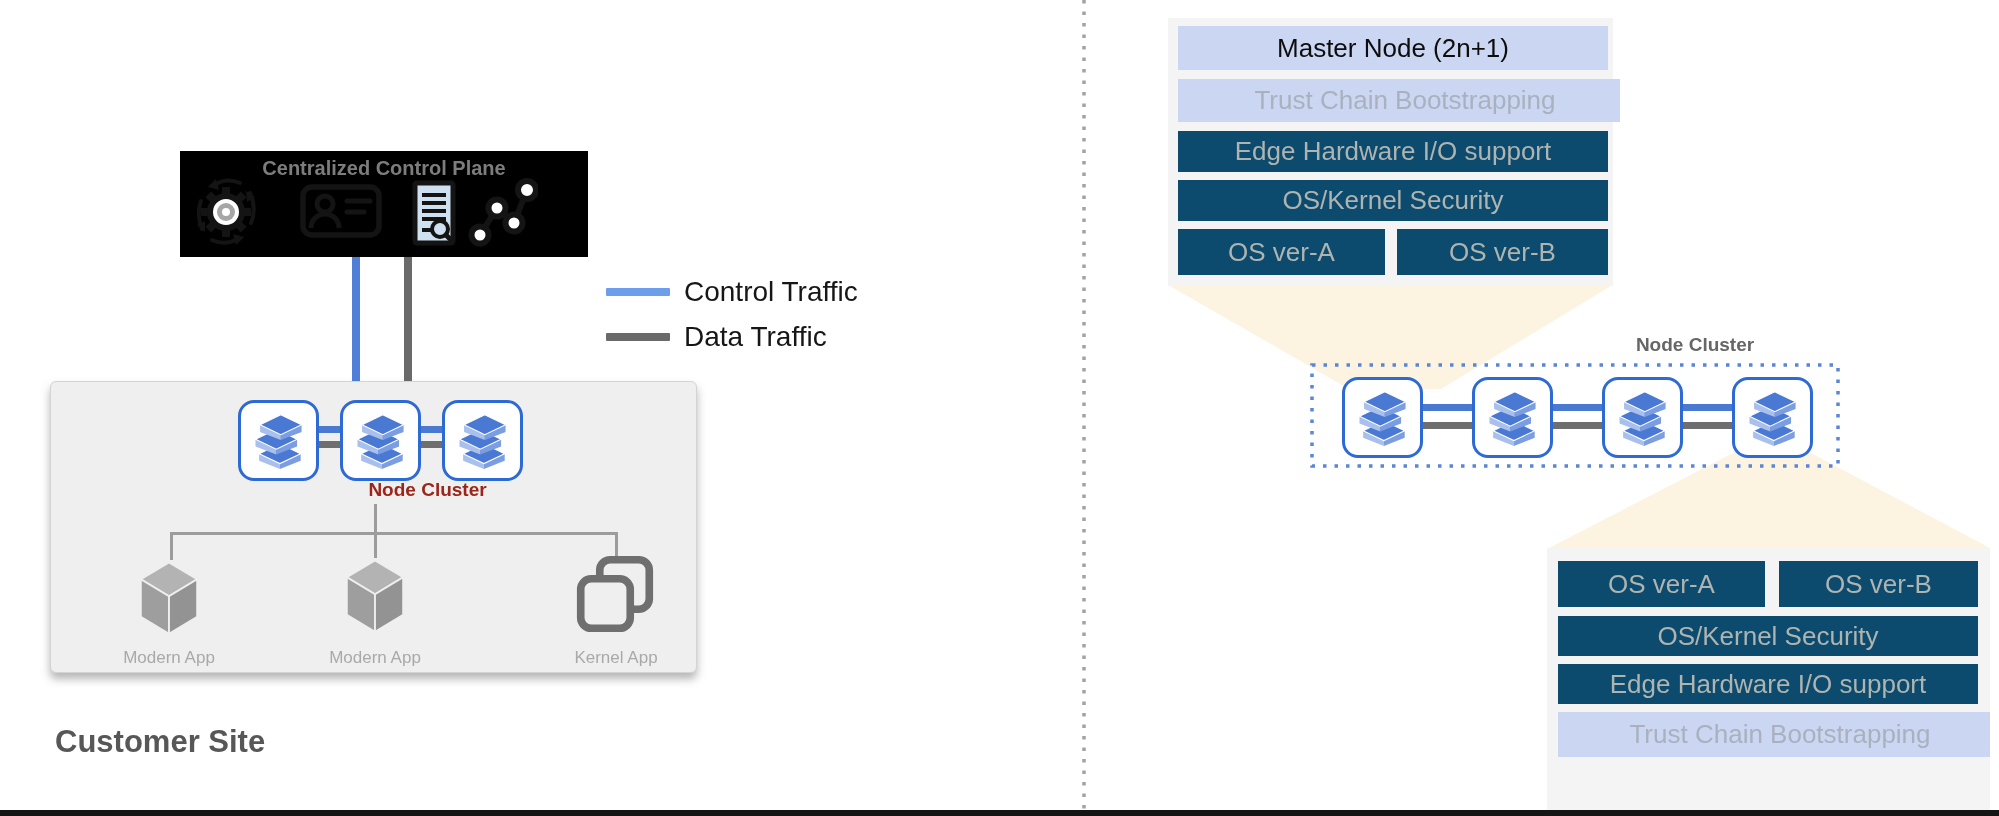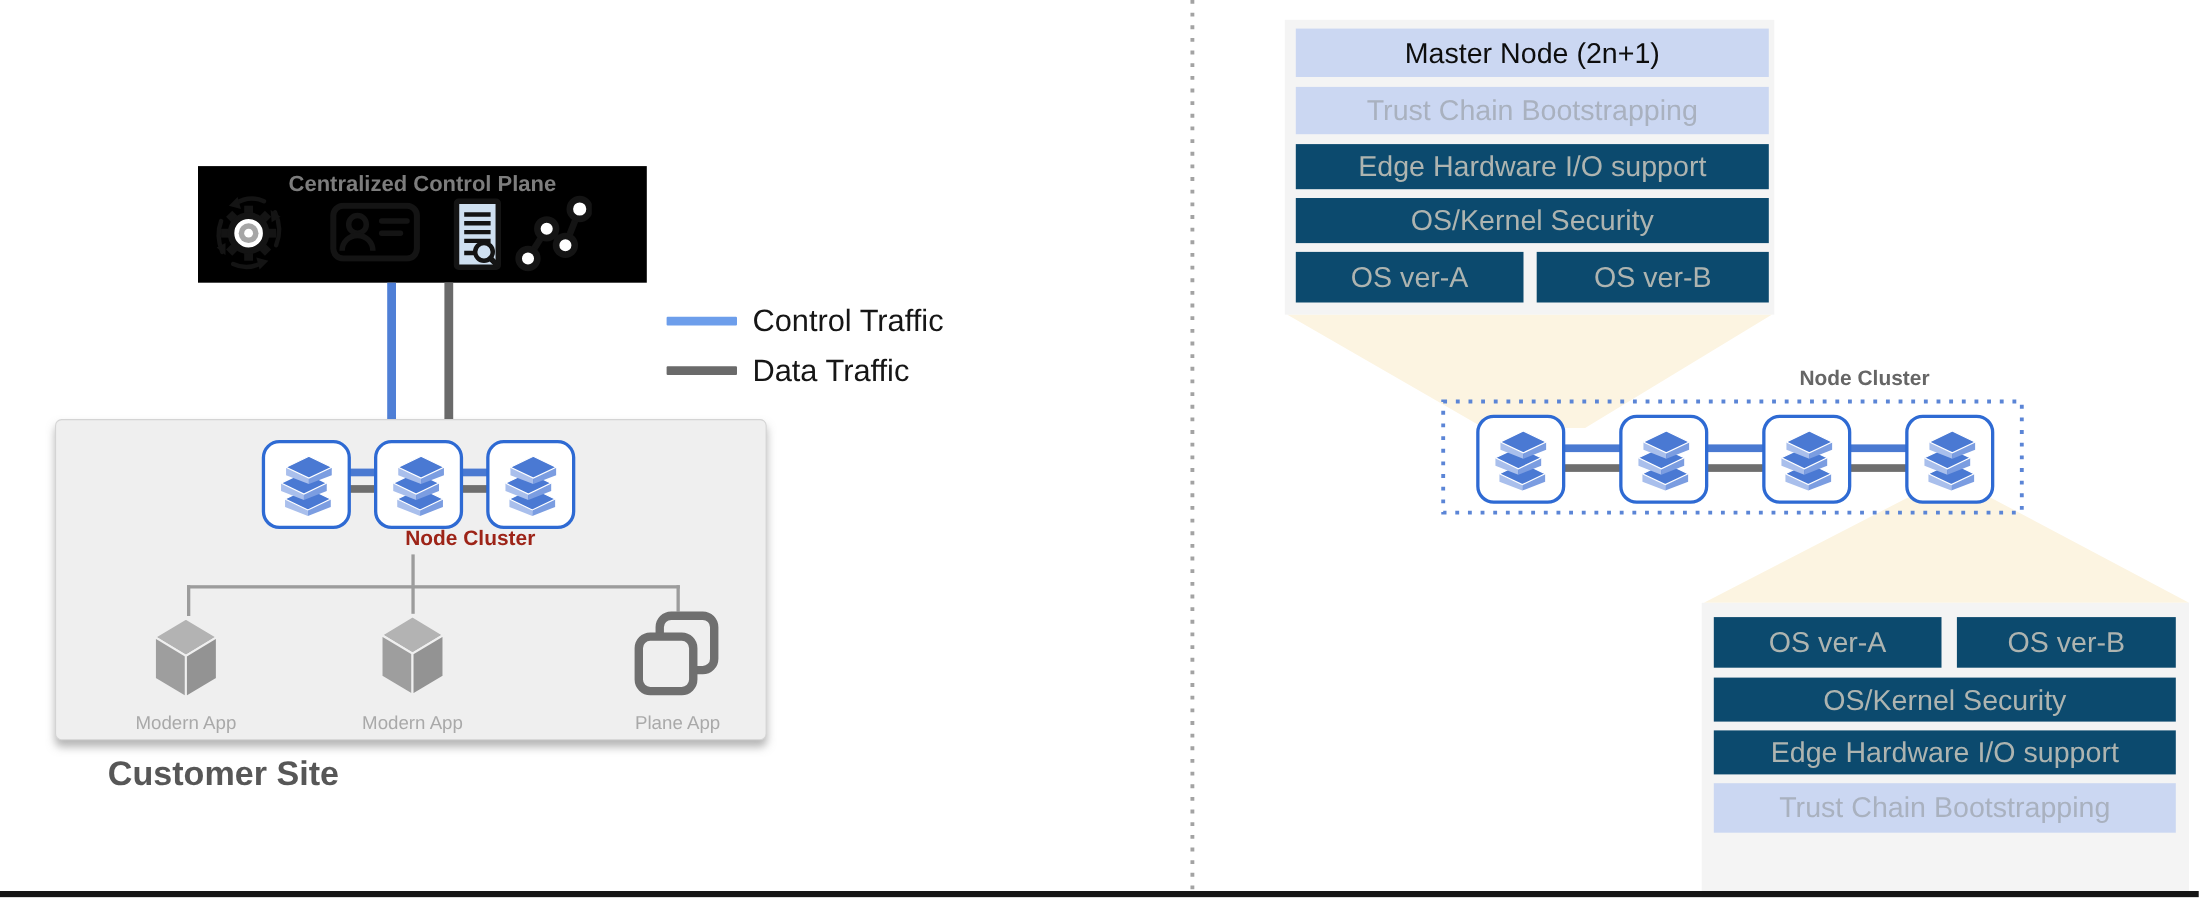--- a/index.html
+++ b/index.html
@@ -48,35 +48,35 @@
 
   #left-cluster-label{
     left:355px;top:479px;width:145px;text-align:center;
     font-size:19px;font-weight:bold;color:#9d2418;z-index:2;
   }
   .tree-line{position:absolute;background:#9c9c9c;z-index:1;}
   .app-label{
     position:absolute;font-size:17px;color:#a9a9a9;text-align:center;z-index:2;
   }
   #customer-site-title{
-    left:55px;top:686px;font-size:31px;font-weight:bold;color:#575757;z-index:1;margin-left:43px;
+    left:55px;top:724px;font-size:31px;font-weight:bold;color:#575757;z-index:1;
   }
 
   
   .panel{position:absolute;background:#f4f4f4;z-index:1;}
   #master-panel{left:1168px;top:18px;width:445px;height:268px;}
   #worker-panel{left:1547px;top:548px;width:443px;height:268px;}
   .row{
     position:absolute;display:flex;align-items:center;justify-content:center;
     font-size:26px;white-space:nowrap;
   }
   .row-blue{background:#cbd7f2;}
   .row-green{background:#0c4a6e;}
   .txt-dark{color:#0d0d0d;text-align:center;}
-  .txt-gray-blue{color:#a9b1bf;}
+  .txt-gray-blue{color:#a9b1bf;padding-left:12px;}
   .txt-gray-green{color:#aeb4b0;}
 
   #right-cluster-label{
     left:1610px;top:334px;width:170px;text-align:center;
     font-size:19px;font-weight:bold;color:#666;z-index:2;
   }
 
   #bottom-rule{left:0;top:810px;width:1999px;height:6px;background:#151515;z-index:4;}
 </style>
 </head>
@@ -238,21 +238,21 @@
     </svg>
   <svg class="abs" style="left:344px;top:558px;z-index:2" width="62" height="78" viewBox="0 0 66 82">
       <use href="#sym-cube"></use>
     </svg>
   <svg class="abs" style="left:575px;top:554px;z-index:2" width="80" height="80" viewBox="0 0 84 84">
       <use href="#sym-legacy"></use>
     </svg>
 
   <div class="app-label" style="left:109px;top:648px;width:120px;">Modern App</div>
   <div class="app-label" style="left:315px;top:648px;width:120px;">Modern App</div>
-  <div class="app-label" style="left:556px;top:648px;width:120px;">Plane App</div>
+  <div class="app-label" style="left:556px;top:648px;width:120px;">Kernel App</div>
 
   <div id="customer-site-title" class="abs">Customer Site</div>
 
   <div id="master-panel" class="panel">
     <div class="row row-blue txt-dark" style="left:10px;top:8px;width:430px;height:44px;">Master Node (2n+1)</div>
     <div class="row row-blue txt-gray-blue" style="left:10px;top:61px;width:430px;height:43px;">Trust Chain Bootstrapping</div>
     <div class="row row-green txt-gray-green" style="left:10px;top:113px;width:430px;height:41px;">Edge Hardware I/O support</div>
     <div class="row row-green txt-gray-green" style="left:10px;top:162px;width:430px;height:41px;">OS/Kernel Security</div>
     <div class="row row-green txt-gray-green" style="left:10px;top:211px;width:207px;height:46px;">OS ver-A</div>
     <div class="row row-green txt-gray-green" style="left:229px;top:211px;width:211px;height:46px;">OS ver-B</div>

